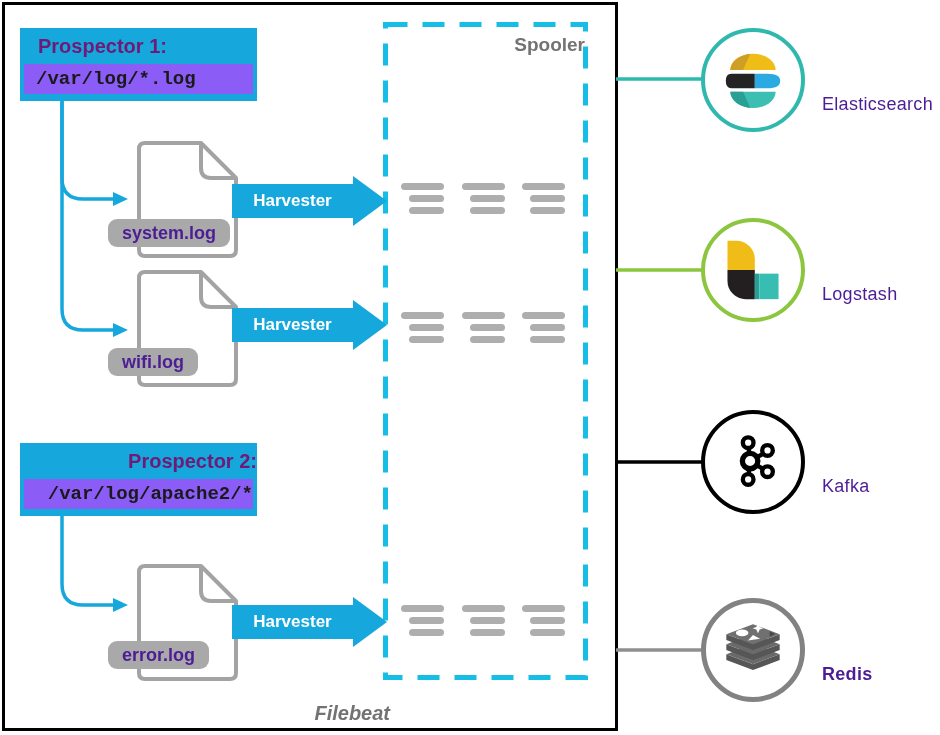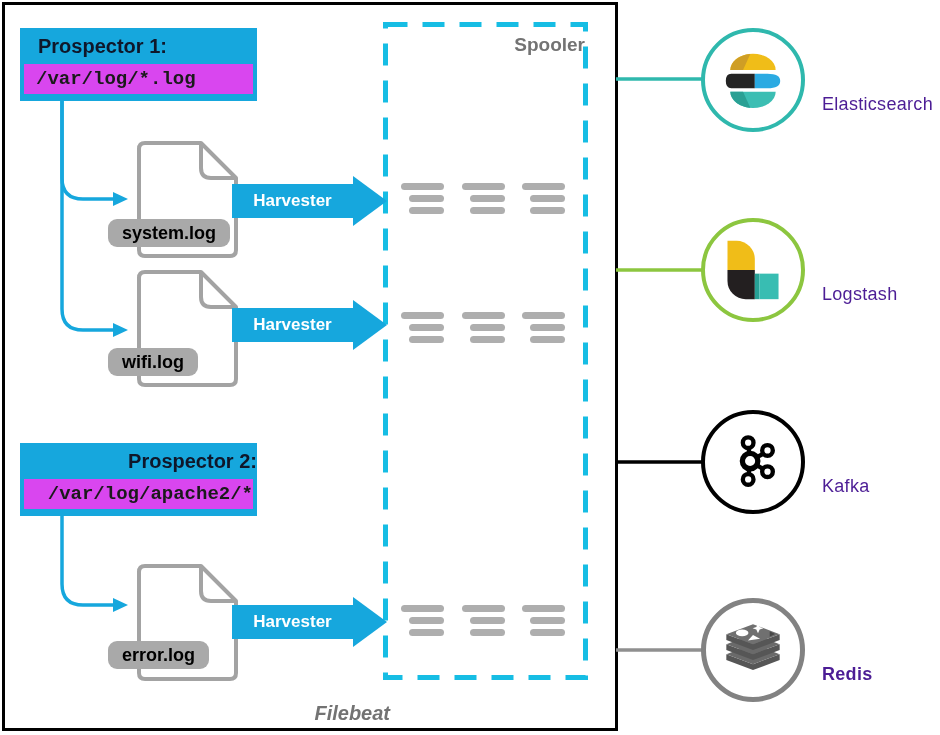--- a/index.html
+++ b/index.html
@@ -5,27 +5,27 @@
   html,body{margin:0;padding:0;background:#fff;}
   .canvas{position:relative;width:940px;height:735px;background:#fff;overflow:hidden;
           font-family:"Liberation Sans",sans-serif;}
   .abs{position:absolute;}
 
   
   .filebeat-box{left:2px;top:2px;width:616px;height:729px;border:3px solid #000;box-sizing:border-box;background:transparent;}
 
   
   .prospector{width:237px;height:73px;background:#16a7dd;box-sizing:border-box;}
-  .prospector .hd{height:36px;line-height:36px;color:#0f172a;font-weight:bold;font-size:20px;padding-left:18px;}
-  .prospector .path{margin:0 4px;height:30px;line-height:30px;background:#d946ef;color:#1a1a1a;
+  .prospector .hd{height:36px;line-height:36px;color:#701a75;font-weight:bold;font-size:20px;padding-left:18px;}
+  .prospector .path{margin:0 4px;height:30px;line-height:30px;background:#8b5cf6;color:#1a1a1a;
                     font-family:"Liberation Mono",monospace;font-size:19px;font-weight:bold;padding-left:12px;}
 
   
   .pill{height:28px;line-height:28px;padding:0 14px;background:#a9a9a9;border-radius:9px;
-        color:#000000;font-weight:bold;font-size:18px;}
+        color:#4c1d95;font-weight:bold;font-size:18px;}
 
   
   .harvester{width:121px;height:34px;background:#16a7dd;color:#fff;font-weight:bold;font-size:17px;
              text-align:center;line-height:34px;}
   .harvester::after{content:"";position:absolute;left:100%;top:-8px;width:0;height:0;
              border-top:25px solid transparent;border-bottom:25px solid transparent;border-left:34px solid #16a7dd;}
 
   
   .sg{position:absolute;width:43px;}
   .sb{height:7px;border-radius:3.5px;background:#aeaeae;margin-bottom:5px;}

